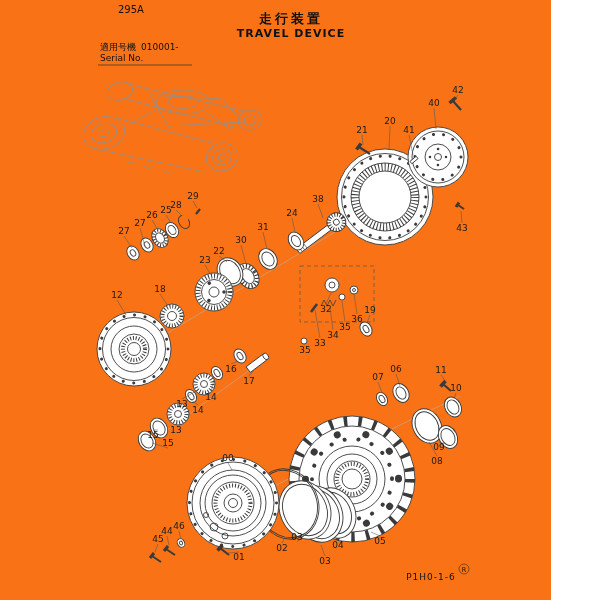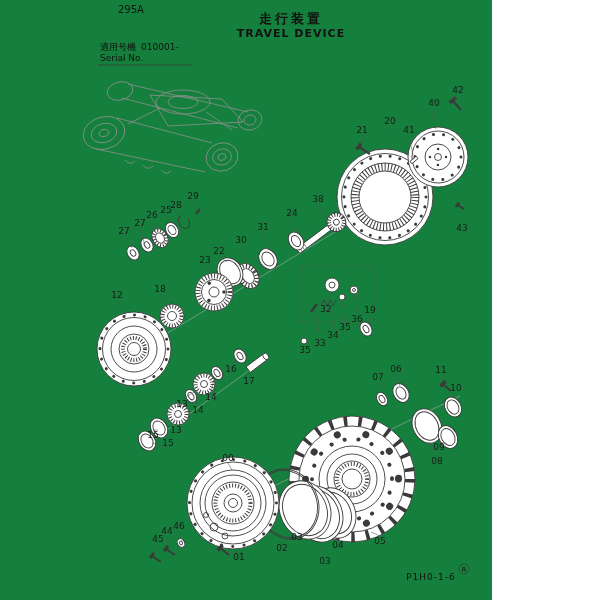--- a/index.html
+++ b/index.html
@@ -1,16 +1,16 @@
 <!DOCTYPE html>
 <html><head>
 <meta charset="utf-8">
 <style>
   html,body{margin:0;padding:0;background:#fff;}
-  .page{position:relative;width:492px;height:600px;background:#15803d;overflow:hidden;
+  .page{position:relative;width:551px;height:600px;background:#f97316;overflow:hidden;
         font-family:"DejaVu Sans",sans-serif;}
   svg{display:block;}
   .ln{fill:none;stroke:#3a3a3a;stroke-width:0.9;}
   .lnw{fill:#fff;stroke:#3a3a3a;stroke-width:0.9;}
   .thin{fill:none;stroke:#b4b4b4;stroke-width:0.55;}
   .sketch{fill:none;stroke:#8f8f8f;stroke-width:0.8;}
   .dots{fill:none;stroke:#3a3a3a;stroke-linecap:round;}
   .ticks{fill:none;stroke:#3a3a3a;}
   .dash{fill:none;stroke:#555;stroke-width:0.7;stroke-dasharray:4 3;}
   .leader{stroke:#555;stroke-width:0.55;}

